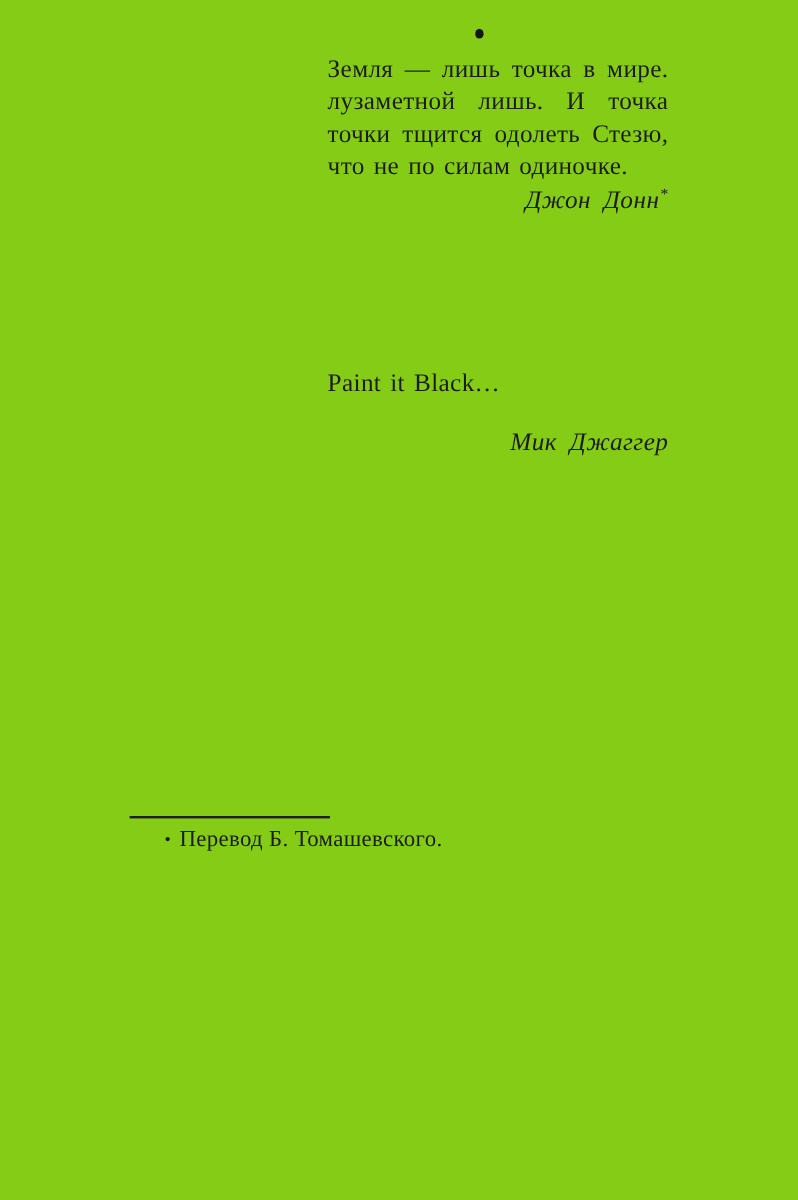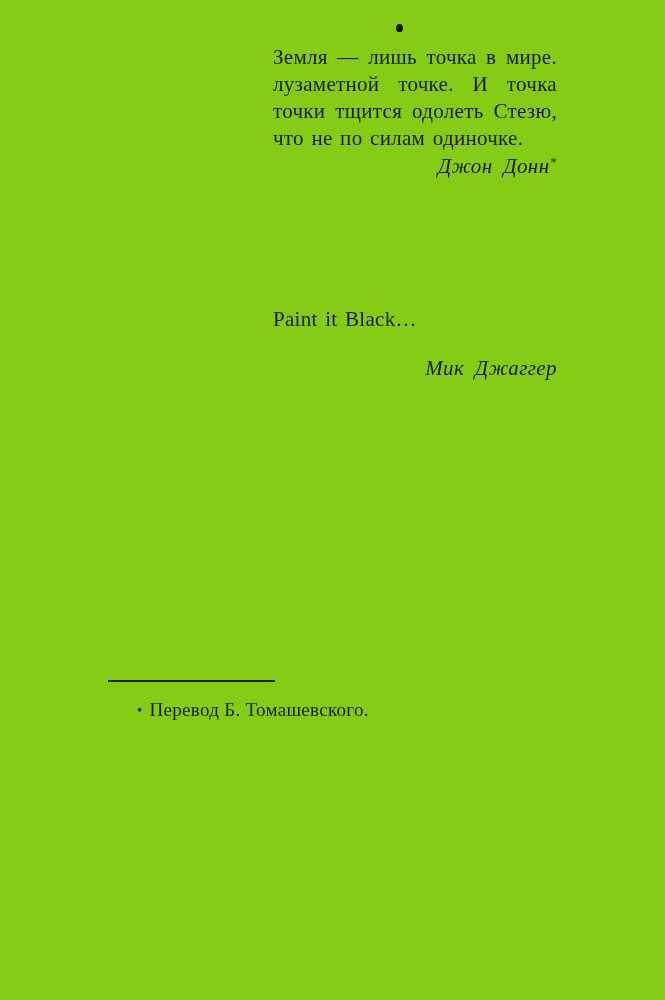--- a/index.html
+++ b/index.html
@@ -78,21 +78,21 @@
     left: 108px;
     top: 680px;
     width: 340px;
   }
   .footnote-rule {
     width: 167px;
     height: 0;
     border-top: 2px solid #1e1e1e;
   }
   .footnote-text {
-    margin-top: 16px;
+    margin-top: 6px;
     padding-left: 29px;
     font-size: 19px;
     line-height: 24px;
     letter-spacing: 0.3px;
     white-space: nowrap;
   }
   .footnote-marker {
     font-size: 15px;
     margin-right: 7px;
     vertical-align: 1px;
@@ -100,21 +100,21 @@
 </style>
 </head>
 <body>
 
 <div class="page">
 
   <div class="section-dot"></div>
 
   <div class="epigraph epigraph-donne">
     <div class="jline">Земля — лишь точка в мире.</div>
-    <div class="jline">лузаметной точке. И точка</div>
+    <div class="jline">лузаметной лишь. И точка</div>
     <div class="jline">точки тщится одолеть Стезю,</div>
     <div class="lline">что не по силам одиночке.</div>
     <div class="attribution attribution-donne">
       <span>Джон Донн</span><span class="fn-sup">*</span>
     </div>
   </div>
 
   <div class="epigraph epigraph-jagger">
     <div class="lline">Paint it Black…</div>
     <div class="attribution attribution-jagger">

